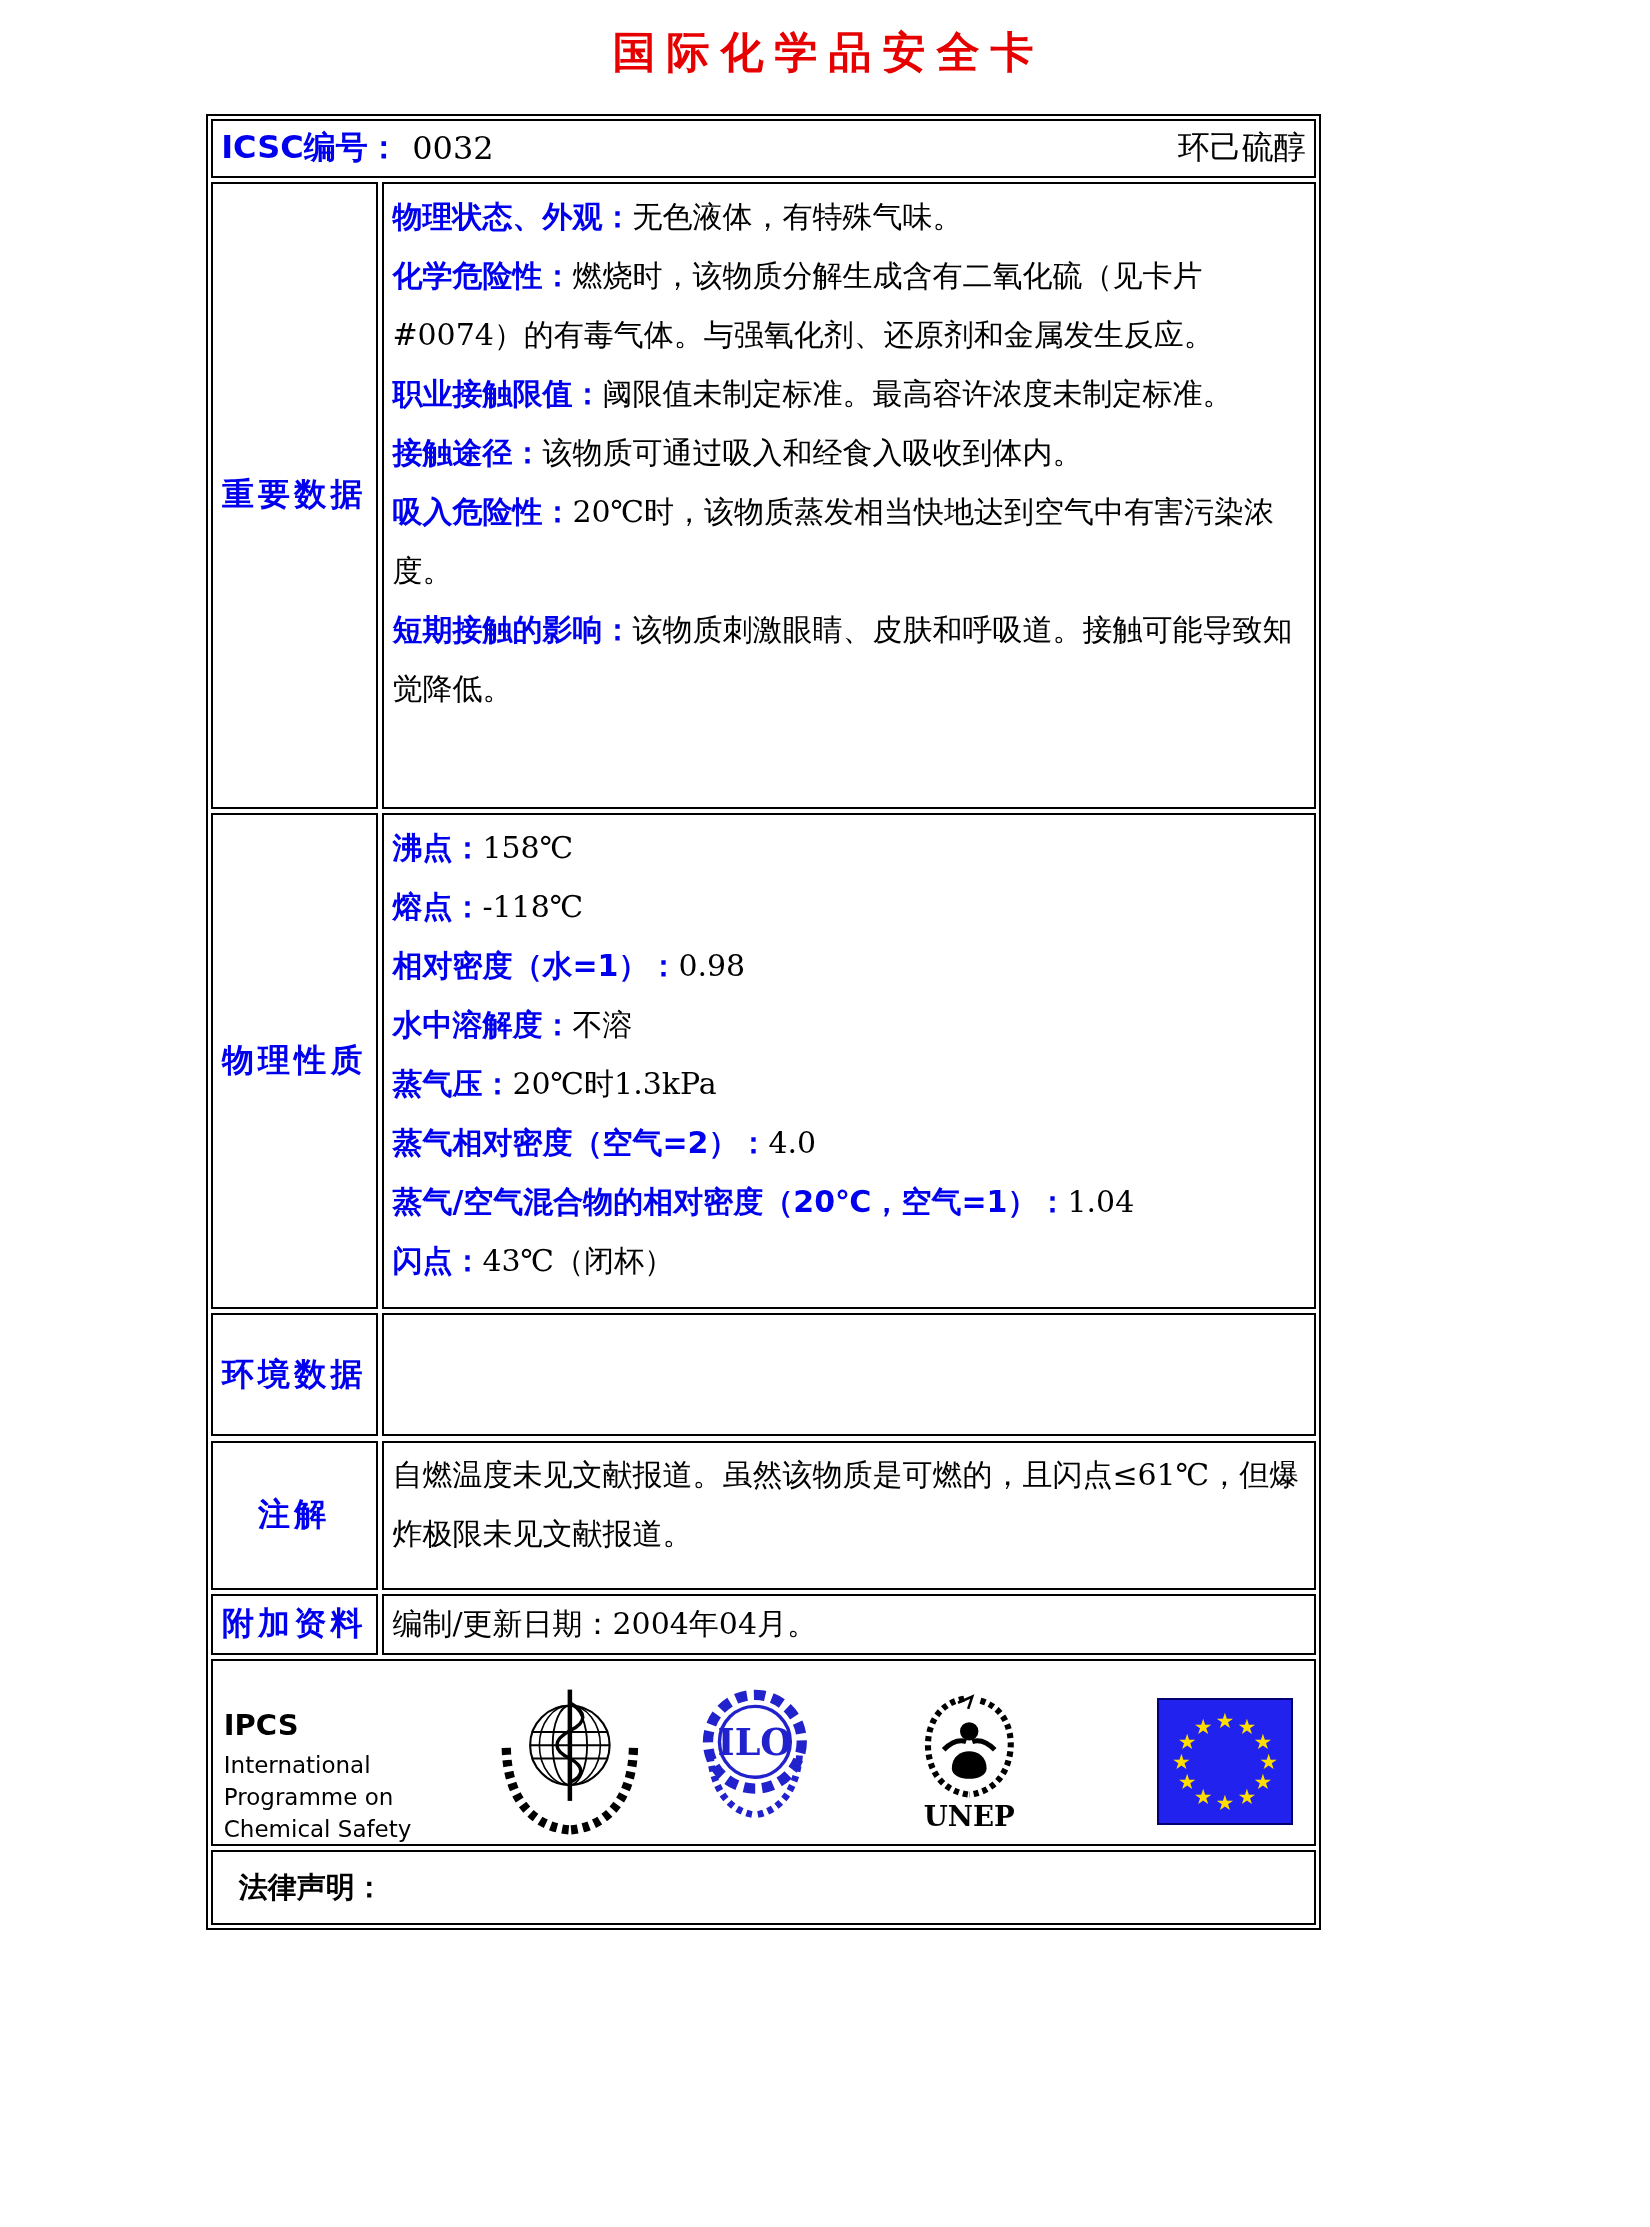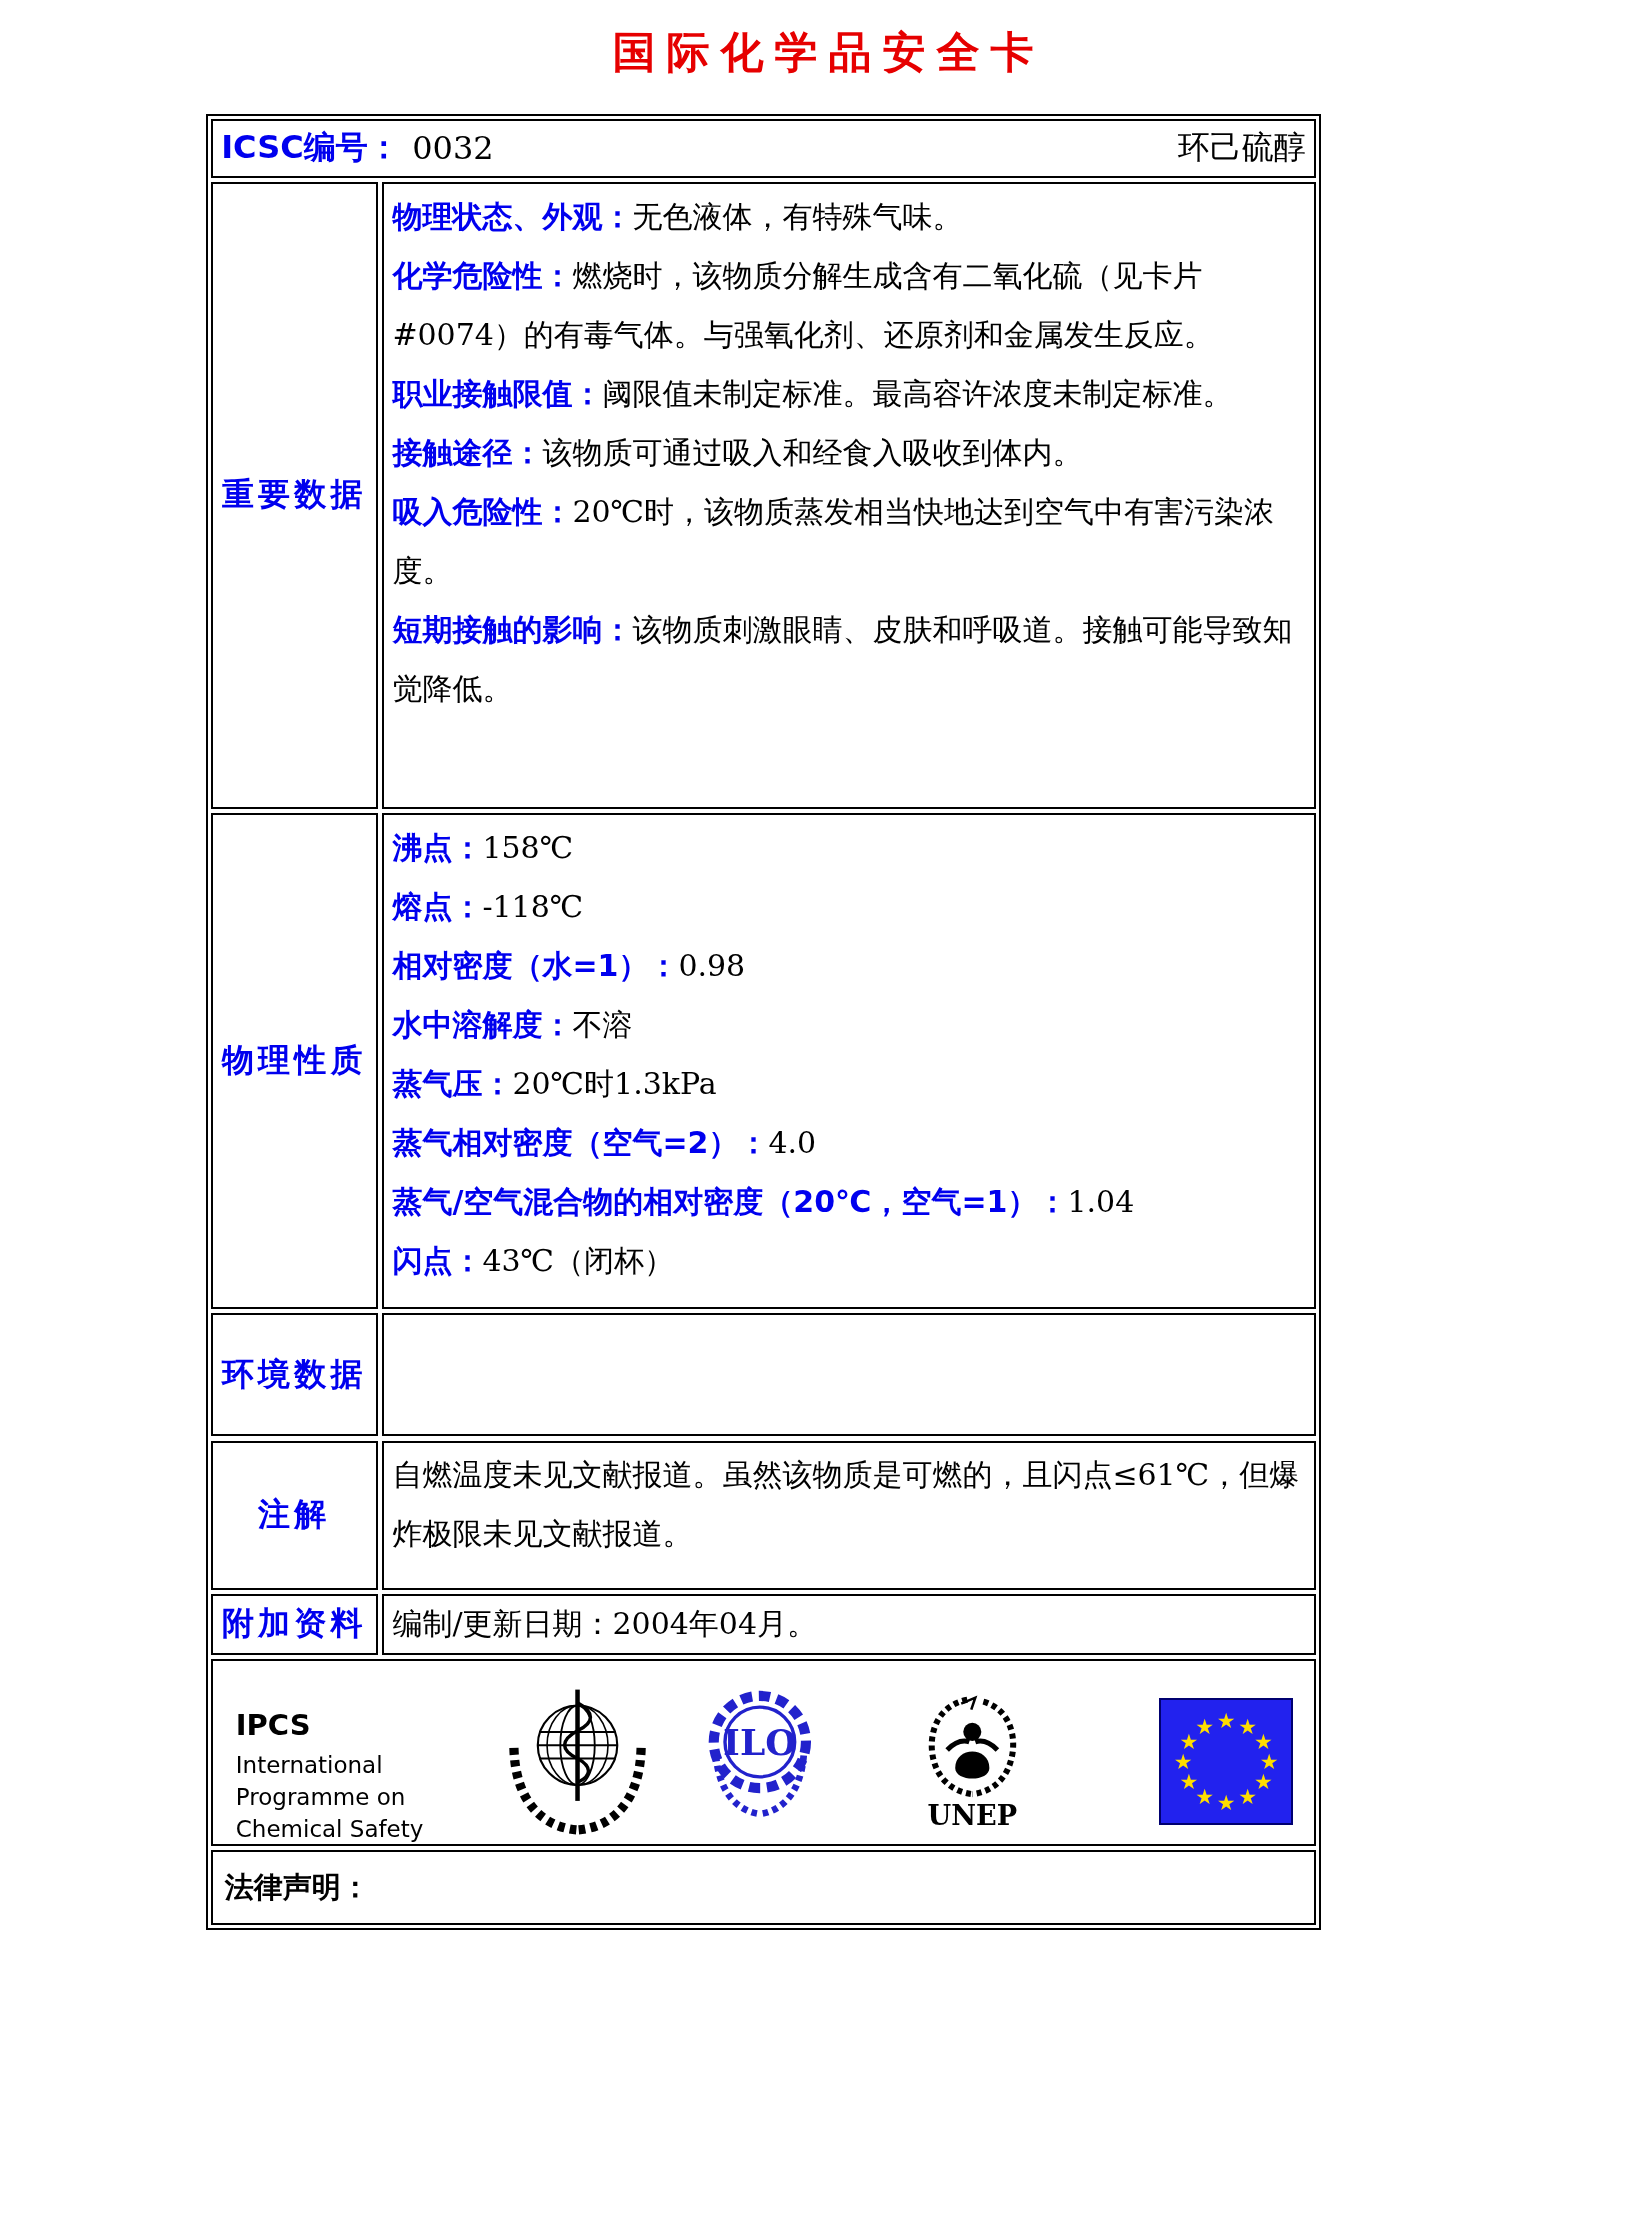--- a/index.html
+++ b/index.html
@@ -36,39 +36,39 @@
   .h-legal{height:75px;}
   .header-cell{
     display:flex;align-items:center;justify-content:space-between;
     padding:0 8.4px;font-size:32px;
   }
   .header-left{display:flex;align-items:center;gap:12.5px;}
   .icsc-label{color:#0000ee;font-weight:bold;font-family:"DejaVu Sans",sans-serif;}
   .icsc-number,.chem-name{font-family:"DejaVu Serif",serif;color:#000;}
   .addinfo-cell{display:flex;align-items:center;padding:0 8.4px;font-size:30px;}
   .footer-cell{padding:0;}
-  .footer-logos{display:flex;align-items:flex-start;padding:18px 21px 0 23px;}
+  .footer-logos{display:flex;align-items:flex-start;padding:18px 21px 0 11px;}
   .ipcs-block{width:209px;margin-top:29px;font-family:"DejaVu Sans",sans-serif;}
   .ipcs-title{font-size:29px;font-weight:bold;margin:0 0 7px 0;}
   .ipcs-line{font-size:23px;line-height:32px;margin:0;}
   .logo-who{margin-left:64px;}
   .logo-ilo{margin-left:39px;margin-top:4.2px;}
   .logo-unep{margin-left:96px;}
   .eu-flag{
     margin-left:131px;margin-top:19.5px;width:143px;height:127px;position:relative;
     background:#2222ee;border:2.1px solid #000070;box-sizing:border-box;
   }
   .eu-star{
     position:absolute;transform:translate(-50%,-50%);
     color:#ffdd00;font-size:21px;font-family:"DejaVu Sans",sans-serif;line-height:1;
   }
   .credit{text-align:center;margin-top:4.2px;}
   .credit-main{font-size:32px;font-weight:bold;color:#0000ee;font-family:"DejaVu Sans",sans-serif;}
   .credit-year{font-size:28px;color:#0000ee;font-family:"DejaVu Serif",serif;margin-left:9.8px;}
-  .legal-cell{display:flex;align-items:center;padding:0 12px;font-size:29px;}
+  .legal-cell{display:flex;align-items:center;padding:0 26px;font-size:29px;}
   .legal-label{font-weight:bold;font-family:"DejaVu Sans",sans-serif;color:#000;white-space:nowrap;}
   .legal-text{font-family:"DejaVu Serif",serif;}
   svg text{font-family:"DejaVu Serif",serif;}
 </style>
 </head>
 <body>
 
 <div class="page-title">国际化学品安全卡</div>
 
 <div class="card">

